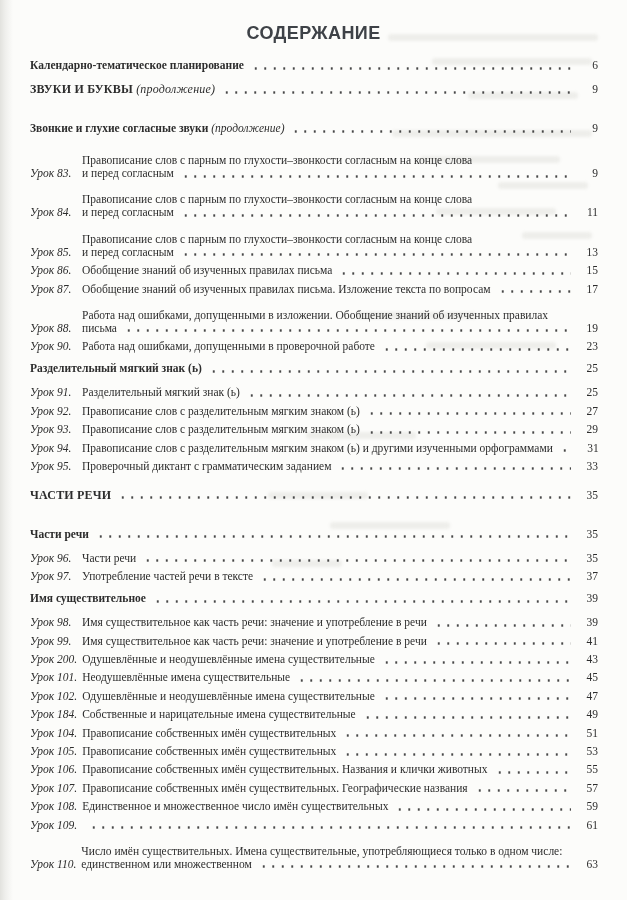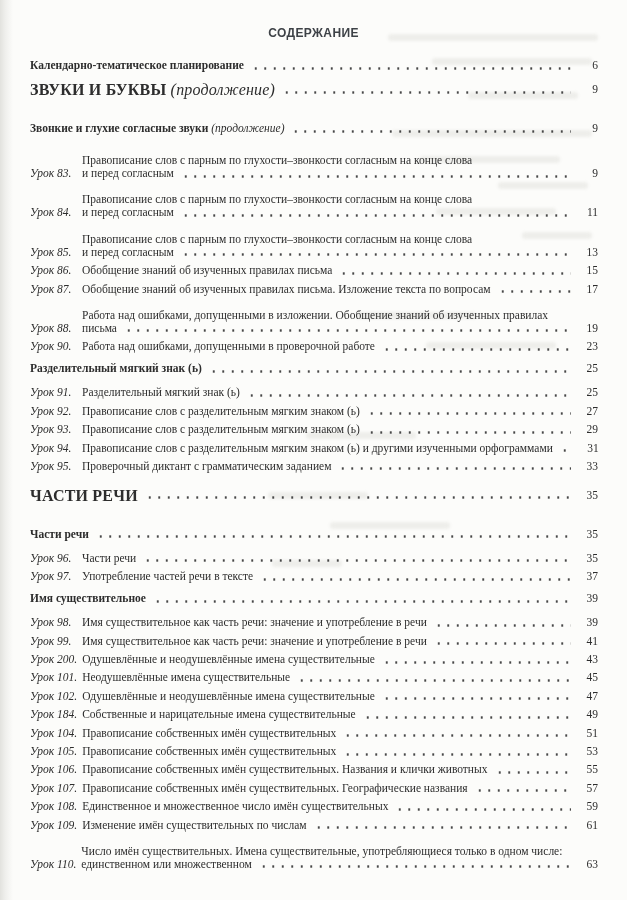--- a/index.html
+++ b/index.html
@@ -19,41 +19,41 @@
   }
   
   .bleed { position:absolute; inset:0; pointer-events:none; }
   .bleed span {
     position:absolute; height:7px; border-radius:3px;
     background:#cfcfc8; opacity:.30; filter:blur(1.6px); display:block;
   }
   .title {
     margin:23px auto 0; width:568px; text-align:center;
     font-family:"Liberation Sans","DejaVu Sans",sans-serif;
-    font-weight:bold; font-size:12px; line-height:21px;
+    font-weight:bold; font-size:18px; line-height:21px;
     color:#3e4247; letter-spacing:.4px;
   }
   .toc { margin:15px 29px 0 30px; width:568px; position:relative; }
   .row { display:flex; align-items:flex-end; font-size:11.5px; line-height:13px; margin-top:5.4px; }
   .toc .row:first-child { margin-top:0; }
   .row .lbl { flex:0 0 auto; min-width:52px; font-style:italic; white-space:nowrap; }
   .row.d3 .lbl { min-width:0; margin-right:5px; }
   .row .body { flex:1 1 auto; min-width:0; display:flex; flex-direction:column; }
   .l1 { white-space:nowrap;margin-top:8px; }
   .last { display:flex; }
   .txt { white-space:nowrap; flex:0 1 auto; }
   .dots {
     flex:1 0 12px; margin:0 3px 0 7px;
     background-image:radial-gradient(circle,#474747 1px, rgba(0,0,0,0) 1.35px);
     background-size:9.5px 3px; background-repeat:repeat-x;
     background-position:left 0 bottom 2.5px;
   }
   .pg { flex:0 0 auto; min-width:24px; text-align:right; white-space:nowrap; }
   .h1 .txt, .h2 .txt { font-weight:bold; }
-  .h1 .txt { font-size:16px; letter-spacing:.2px; }
+  .h1 .txt { font-size:12px; letter-spacing:.2px; }
   .h1 { margin-top:16px; }
   .h2 { margin-top:9px; }
   .h1 + .row { margin-top:26px; }
   .h2 + .row { margin-top:11px; }
   .suffix { font-style:italic; font-weight:normal; }
   .footer { margin-top:34px; text-align:center; font-size:12px; color:#3a3a3a; }
 </style>
 </head>
 <body>
 
@@ -429,21 +429,20 @@
         <span class="dots"></span>
         <span class="pg">59</span>
       </span>
     </span>
   </div>
     <div class="row lesson d3">
     <span class="lbl">Урок 109.</span>
     <span class="body">
 
       <span class="last">
-        <span class="txt"><span class="main">Изменение имён существительных по числам</span> </span>
         <span class="dots"></span>
         <span class="pg">61</span>
       </span>
     </span>
   </div>
     <div class="row lesson d3">
     <span class="lbl">Урок 110.</span>
     <span class="body">
       <span class="l1">Число имён существительных. Имена существительные, употребляющиеся только в одном числе:</span>
       <span class="last">

